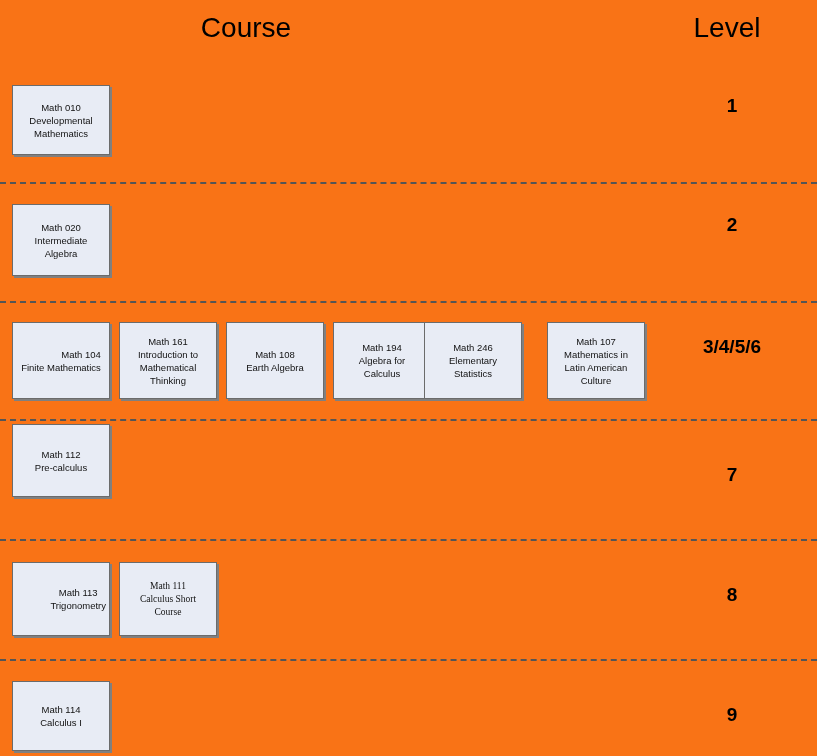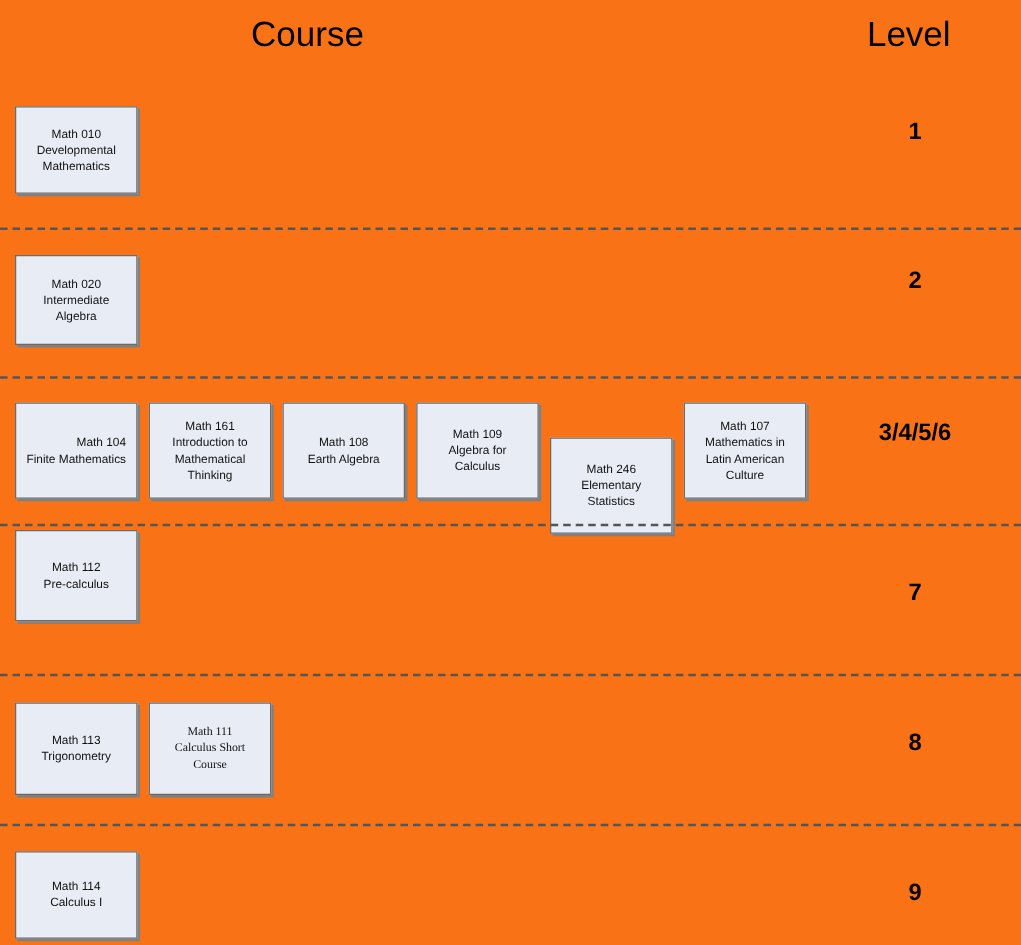--- a/index.html
+++ b/index.html
@@ -94,39 +94,39 @@
       </div>
       <div class="row" style="top: 0px;">
         <div class="course-box" style="left: 12px; top: 322px; width: 98px; height: 77px; text-align: right;"><div>Math 104
 Finite Mathematics</div></div>
         <div class="course-box" style="left: 119px; top: 322px; width: 98px; height: 77px;"><div>Math 161
 Introduction to
 Mathematical
 Thinking</div></div>
         <div class="course-box" style="left: 226px; top: 322px; width: 98px; height: 77px;"><div>Math 108
 Earth Algebra</div></div>
-        <div class="course-box" style="left: 333px; top: 322px; width: 98px; height: 77px;"><div>Math 109
+        <div class="course-box" style="left: 333px; top: 322px; width: 98px; height: 77px;"><div>Math 194
 Algebra  for
 Calculus</div></div>
-        <div class="course-box" style="left: 440px; top: 322px; width: 98px; height: 77px; margin-top: 28px;"><div>Math 246
+        <div class="course-box" style="left: 424px; top: 322px; width: 98px; height: 77px;"><div>Math 246
 Elementary
 Statistics</div></div>
         <div class="course-box" style="left: 547px; top: 322px; width: 98px; height: 77px;"><div>Math 107
 Mathematics in
 Latin American
 Culture</div></div>
         <div class="level-label" style="left: 642px; top: 337px;">3/4/5/6</div>
       </div>
       <div class="row" style="top: 0px;">
         <div class="course-box" style="left: 12px; top: 424px; width: 98px; height: 73px;"><div>Math 112
 Pre-calculus</div></div>
         <div class="level-label" style="left: 642px; top: 465px;">7</div>
       </div>
       <div class="row" style="top: 0px;">
-        <div class="course-box" style="left: 12px; top: 562px; width: 98px; height: 74px;"><div>Math 113
+        <div class="course-box" style="left: 12px; top: 562px; width: 98px; height: 74px; justify-content: flex-end;"><div>Math 113
 Trigonometry</div></div>
         <div class="course-box" style="left: 119px; top: 562px; width: 98px; height: 74px; font-family: Liberation Serif, serif;"><div>Math 111
 Calculus Short
 Course</div></div>
         <div class="level-label" style="left: 642px; top: 585px;">8</div>
       </div>
       <div class="row" style="top: 0px;">
         <div class="course-box" style="left: 12px; top: 681px; width: 98px; height: 70px;"><div>Math 114
 Calculus I</div></div>
         <div class="level-label" style="left: 642px; top: 705px;">9</div>

